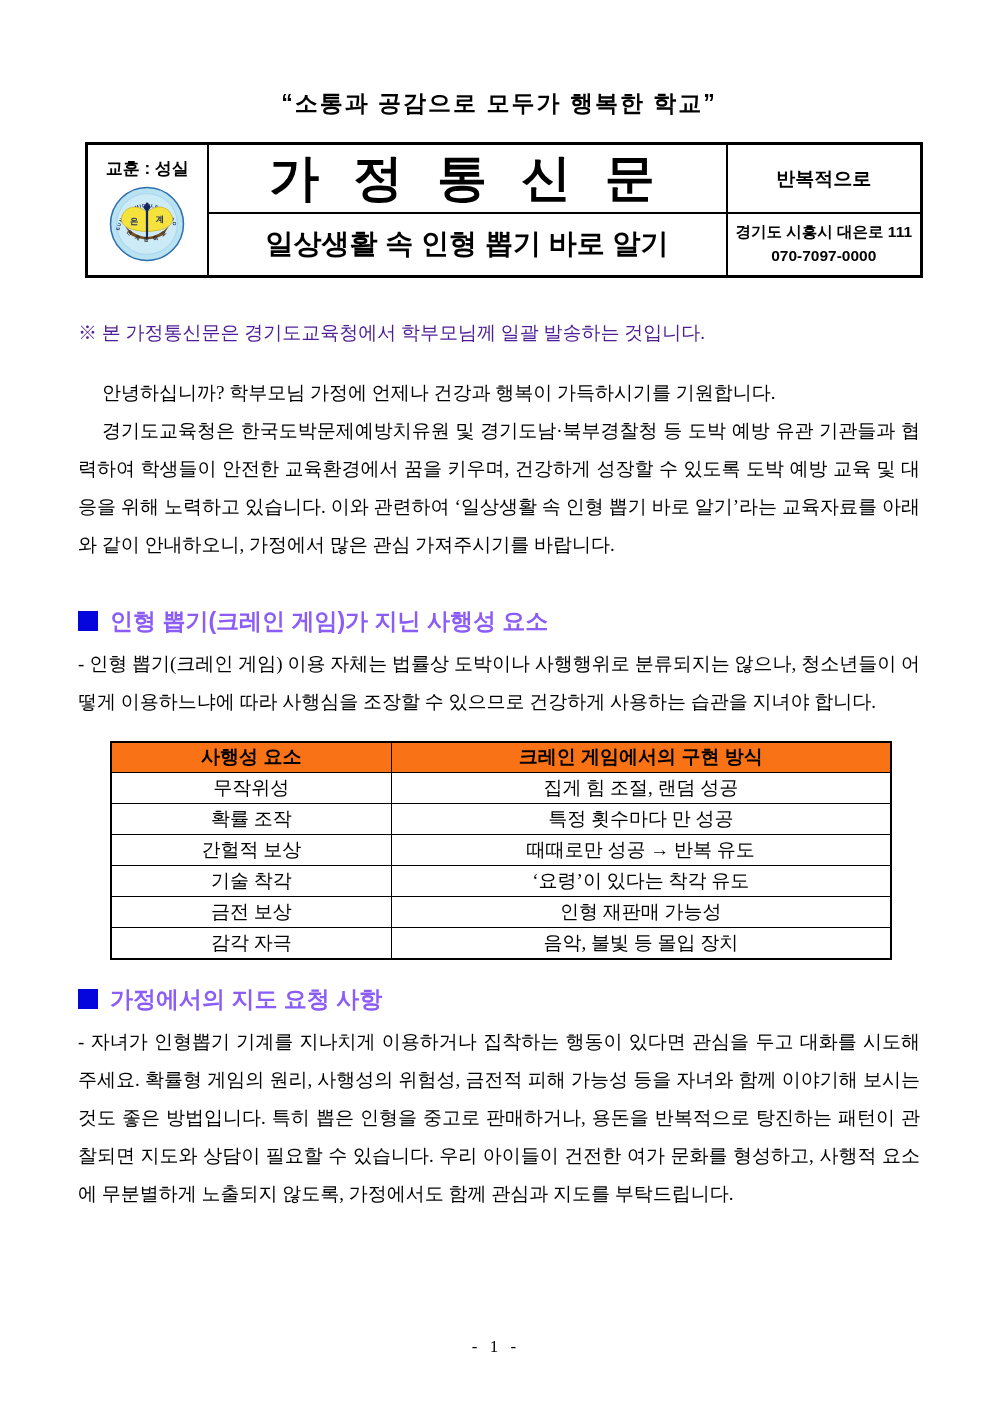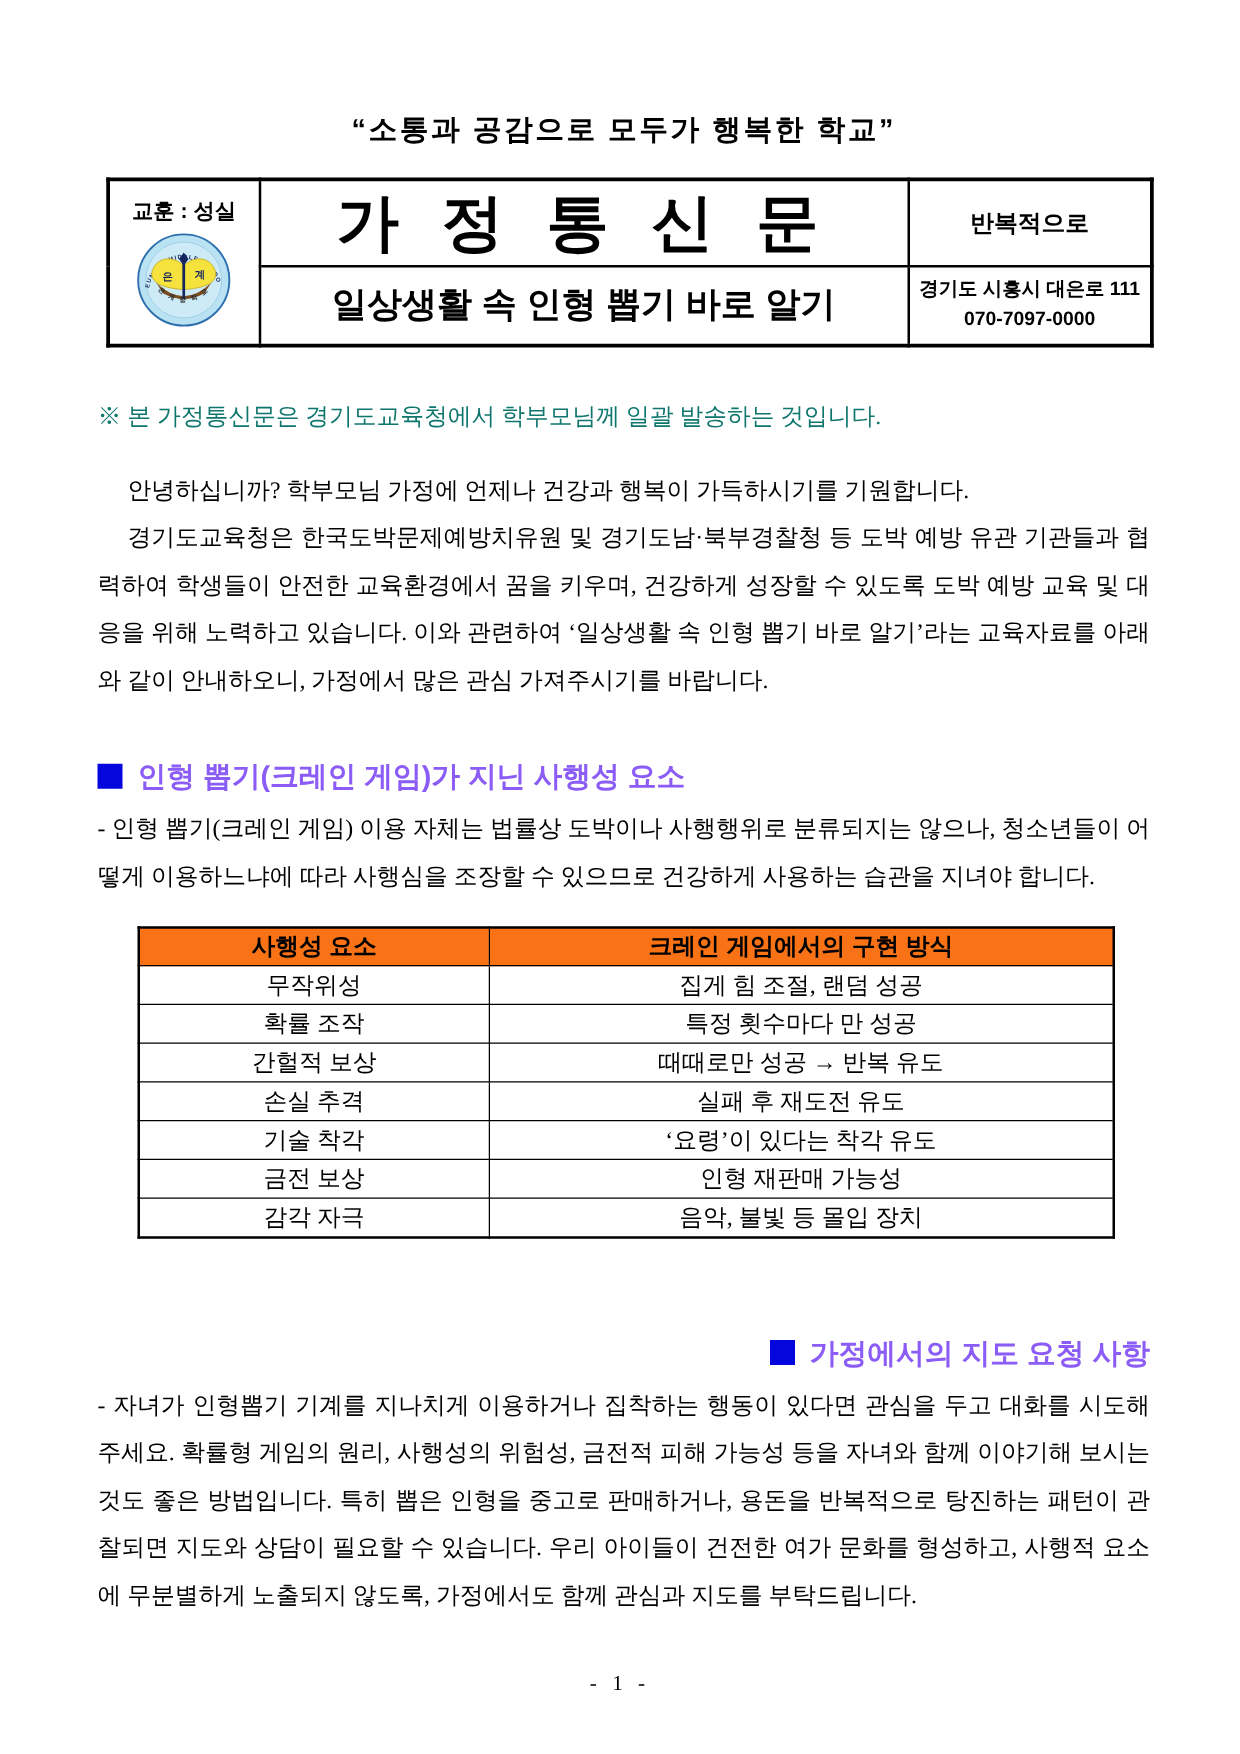--- a/index.html
+++ b/index.html
@@ -38,21 +38,21 @@
   td.doc-title-cell { height:63px; }
   .doc-title {
     font-family:"Liberation Sans","DejaVu Sans",sans-serif;
     font-weight:bold; font-size:28px; white-space:nowrap;
   }
   td.dept-cell { width:195px; }
   .dept { font-family:"Liberation Sans","DejaVu Sans",sans-serif; font-weight:bold; font-size:19px; }
   .addr, .phone { font-family:"Liberation Sans","DejaVu Sans",sans-serif; font-weight:bold; font-size:15.5px; line-height:24px; }
 
   
-  .notice { margin-top:42px; font-size:19px; color:#0f766e; }
+  .notice { margin-top:42px; font-size:19px; color:#4c1d95; }
   .para { font-size:19px; line-height:38px; text-align:justify; }
   .greeting { margin-top:28px; text-indent:24px; }
   .intro { text-indent:24px; }
 
   .sec-head {
     margin-top:42px; display:flex; align-items:center; gap:12px;
     font-family:"Liberation Sans","DejaVu Sans",sans-serif;
     font-weight:bold; font-size:23px; color:#8b5cf6;
   }
   .sec-bullet { width:20px; height:20px; background:#0505dd; display:inline-block; flex:0 0 auto; }
@@ -67,21 +67,21 @@
     border:1px solid #000; height:31px; text-align:center; vertical-align:middle;
     font-size:19px; padding:0 4px;
   }
   table.factors th {
     background:#f97316;
     font-family:"Liberation Sans","DejaVu Sans",sans-serif;
     font-weight:bold;
   }
   col.c1 { width:280px; } col.c2 { width:500px; }
 
-  .sec2-head { margin-top:76px;justify-content:flex-end; }
+  .sec2-head { margin-top:24px; }
 
   .footer {
     position:absolute; left:0; bottom:46px; width:100%; text-align:center;
     font-size:17px; letter-spacing:4px;
   }
 
   
   .logo-wrap { display:flex; justify-content:center; }
 </style>
 </head>
@@ -167,24 +167,20 @@
     </tr>
     <tr>
       <td>확률 조작</td>
       <td>특정 횟수마다 만 성공</td>
     </tr>
     <tr>
       <td>간헐적 보상</td>
       <td>때때로만 성공 → 반복 유도</td>
     </tr>
     <tr>
-      <td>손실 추격</td>
-      <td>실패 후 재도전 유도</td>
-    </tr>
-    <tr>
       <td>기술 착각</td>
       <td>‘요령’이 있다는 착각 유도</td>
     </tr>
     <tr>
       <td>금전 보상</td>
       <td>인형 재판매 가능성</td>
     </tr>
     <tr>
       <td>감각 자극</td>
       <td>음악, 불빛 등 몰입 장치</td>

